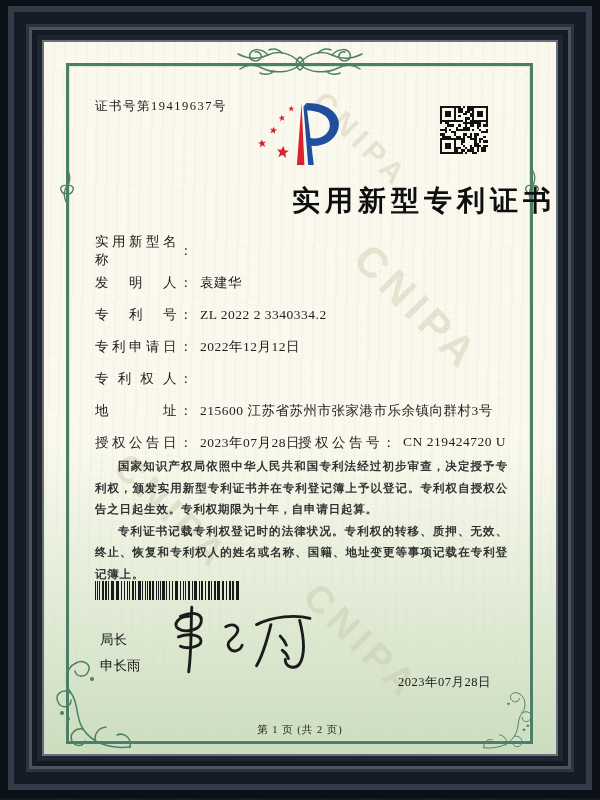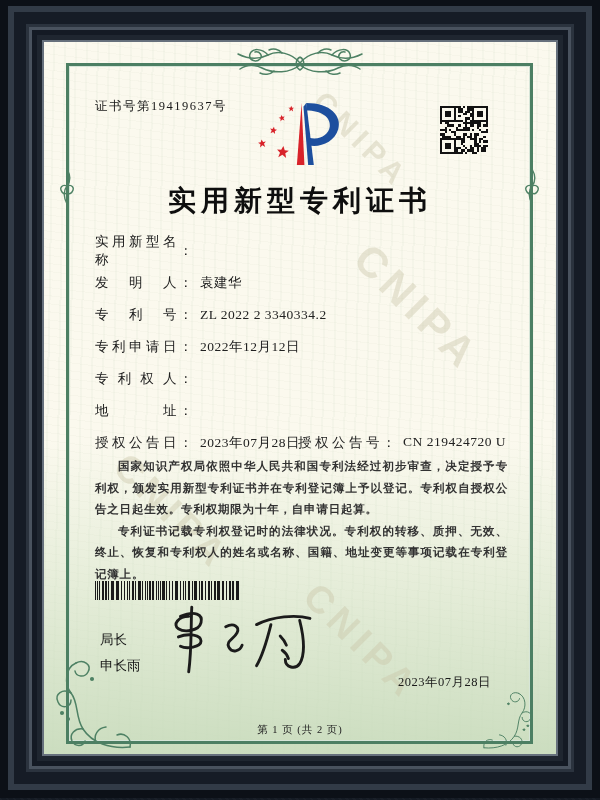--- a/index.html
+++ b/index.html
@@ -26,21 +26,21 @@
   .wm{position:absolute;z-index:2;font-family:"Liberation Sans","DejaVu Sans",sans-serif;
     font-weight:700;color:rgba(200,194,166,.40);letter-spacing:6px;
     transform:rotate(45deg);transform-origin:left top;pointer-events:none;}
   .cert-border{position:absolute;left:22px;top:21px;width:467px;height:681px;z-index:3;
     border:3px solid #4c7f63;box-sizing:border-box;box-shadow:inset 0 0 0 1px #d6e5d8;pointer-events:none;}
   .orn{position:absolute;z-index:4;pointer-events:none;}
   .content{position:absolute;inset:0;z-index:5;}
   .cert-no{position:absolute;left:51px;top:56px;font-size:12.5px;letter-spacing:1.5px;color:#171717;}
   .logo{position:absolute;left:204px;top:52px;width:94px;height:78px;}
   .qr{position:absolute;left:396px;top:64px;width:48px;height:48px;}
-  .title{position:absolute;left:0;top:140px;width:100%;text-align:center;
+  .title{position:absolute;left:0;top:140px;width:100%;text-align:right;
     font-size:28px;font-weight:700;letter-spacing:5px;color:#0e0e0e;}
   .fields{position:absolute;left:51px;top:193px;right:40px;font-size:13.5px;letter-spacing:.5px;color:#222;}
   .frow{height:32px;display:flex;align-items:center;}
   .flabel{display:inline-block;width:82px;text-align:justify;text-align-last:justify;flex:0 0 82px;}
   .fcolon{margin:0 7px 0 2px;}
   .fvalue{white-space:nowrap;}
   .pair1{display:flex;width:203px;flex:0 0 203px;}
   .pair2{display:flex;}
   .paras{position:absolute;left:51px;top:414px;right:48px;font-size:11.5px;line-height:21.5px;
     letter-spacing:.8px;color:#323232;text-align:justify;font-weight:bold;}
@@ -404,20 +404,21 @@
             <span class="fcolon">：</span>
           <span class="fvalue">2022年12月12日</span>
         </div>
         <div class="frow">
           <span class="flabel">专利权人</span>
             <span class="fcolon">：</span>
         </div>
         <div class="frow">
           <span class="flabel">地址</span>
             <span class="fcolon">：</span>
+          <span class="fvalue">215600 江苏省苏州市张家港市乐余镇向群村3号</span>
         </div>
         <div class="frow">
           <span class="pair1">
             <span class="flabel">授权公告日</span>
               <span class="fcolon">：</span>
             <span class="fvalue">2023年07月28日</span>
           </span>
           <span class="pair2">
             <span class="flabel">授权公告号</span>
               <span class="fcolon">：</span>

